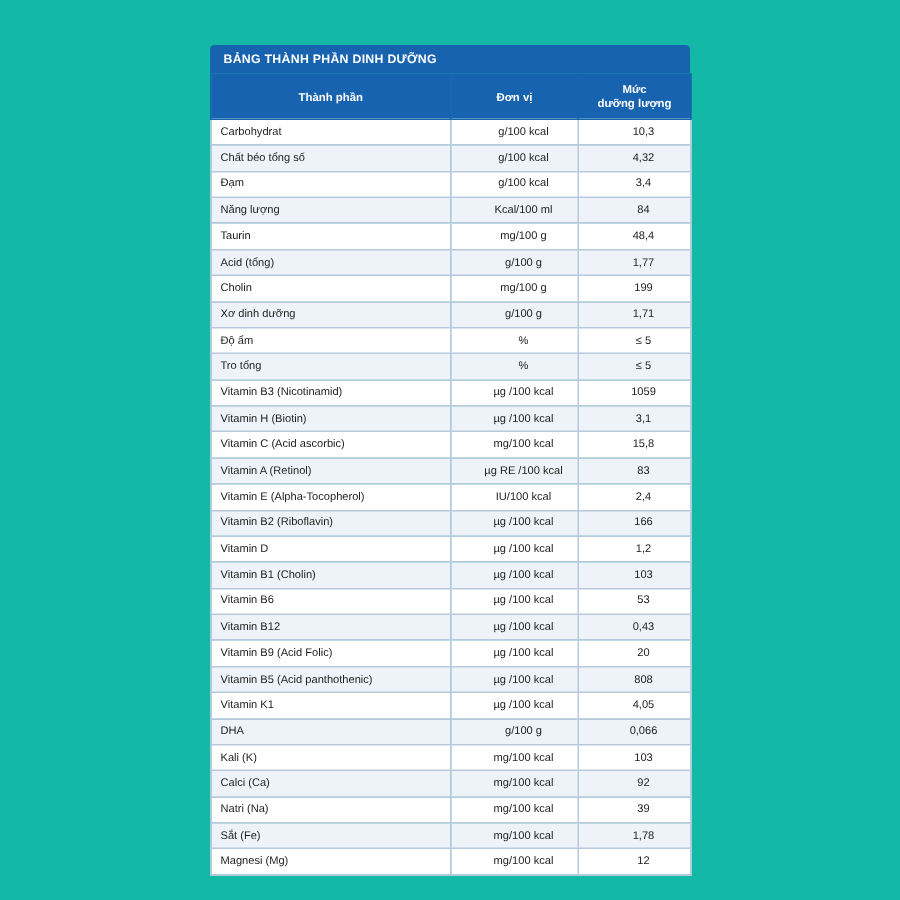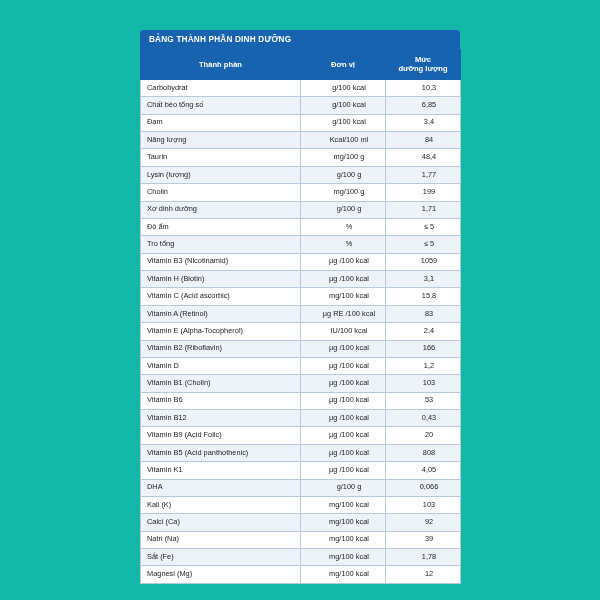--- a/index.html
+++ b/index.html
@@ -110,39 +110,39 @@
       </thead>
       <tbody id="table-body">
           <tr class="plain">
             <td class="name">Carbohydrat</td>
             <td class="unit">g/100 kcal</td>
             <td class="value">10,3</td>
           </tr>
           <tr class="alt">
             <td class="name">Chất béo tổng số</td>
             <td class="unit">g/100 kcal</td>
-            <td class="value">6,85</td>
+            <td class="value">4,32</td>
           </tr>
           <tr class="plain">
             <td class="name">Đạm</td>
             <td class="unit">g/100 kcal</td>
             <td class="value">3,4</td>
           </tr>
           <tr class="alt">
             <td class="name">Năng lượng</td>
             <td class="unit">Kcal/100 ml</td>
             <td class="value">84</td>
           </tr>
           <tr class="plain">
             <td class="name">Taurin</td>
             <td class="unit">mg/100 g</td>
             <td class="value">48,4</td>
           </tr>
           <tr class="alt">
-            <td class="name">Lysin (lượng)</td>
+            <td class="name">Acid (tổng)</td>
             <td class="unit">g/100 g</td>
             <td class="value">1,77</td>
           </tr>
           <tr class="plain">
             <td class="name">Cholin</td>
             <td class="unit">mg/100 g</td>
             <td class="value">199</td>
           </tr>
           <tr class="alt">
             <td class="name">Xơ dinh dưỡng</td>

